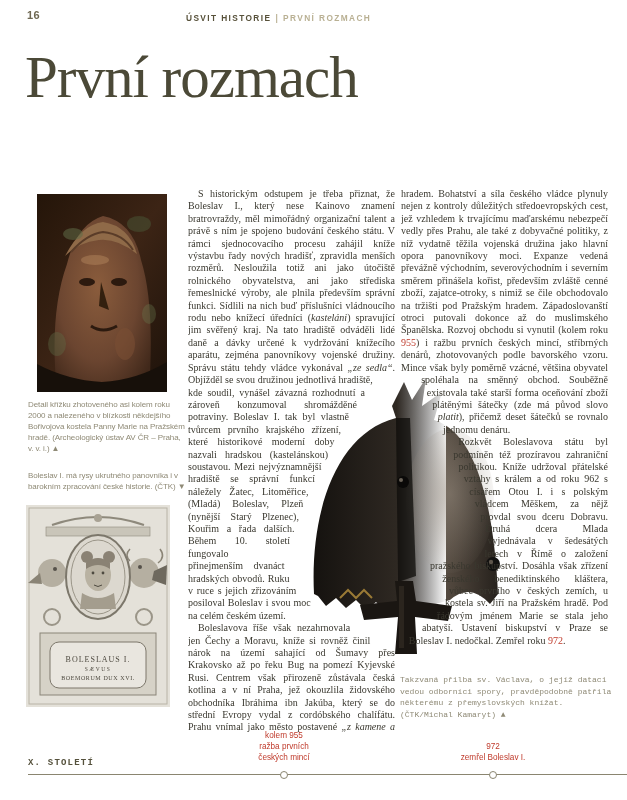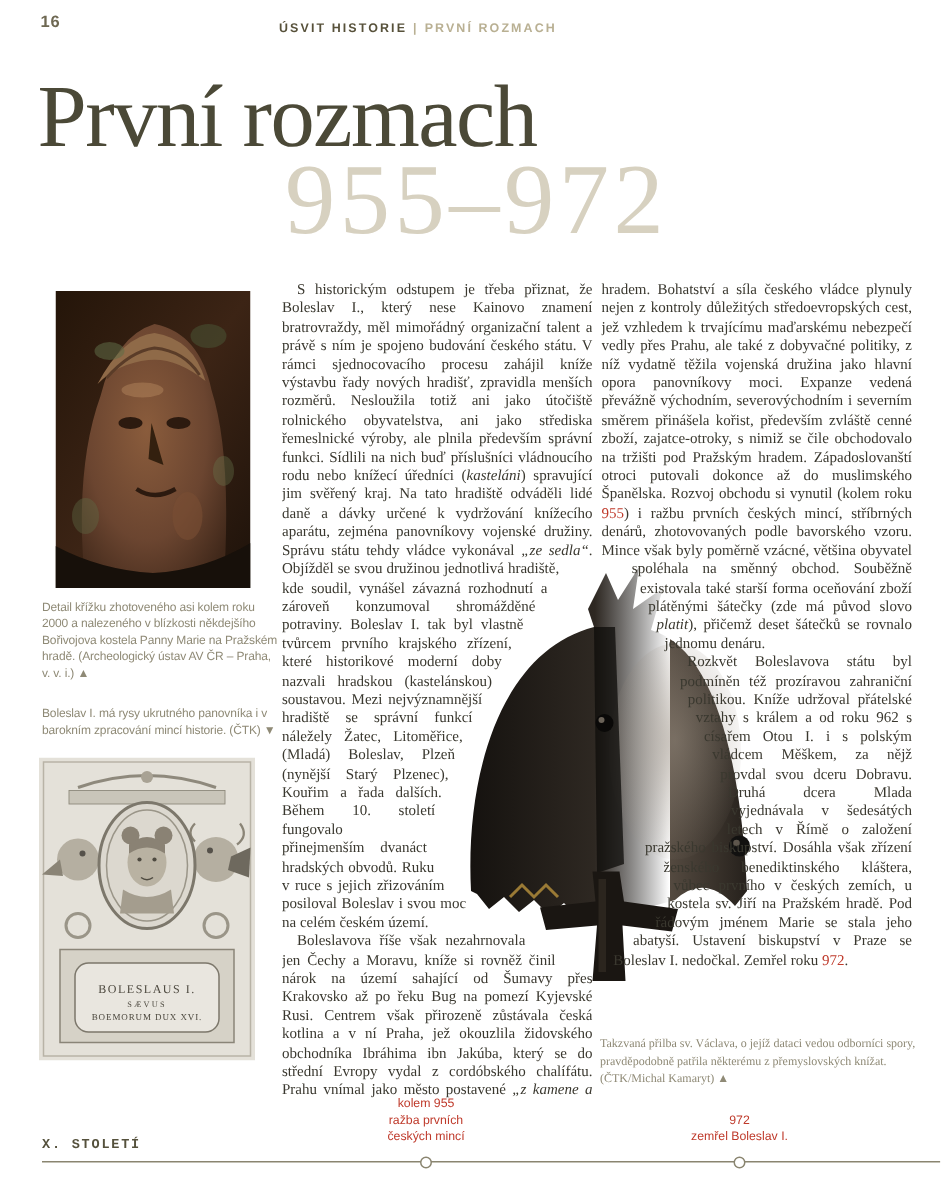--- a/index.html
+++ b/index.html
@@ -40,21 +40,21 @@
   .accent{color:#bf3a2b;}
   .sp-r{float:right;width:0;height:190px;}
   .wrap-r{float:right;clear:right;width:120px;height:265px;
     shape-outside:polygon(100% 0%,86% 0%,55% 22%,26% 47%,8% 70%,20% 80%,55% 90%,80% 97%,100% 100%);}
   .sp-l{float:left;width:0;height:188px;}
   .wrap-l{float:left;clear:left;width:120px;height:272px;
     shape-outside:polygon(0% 0%,13% 0%,33% 20%,50% 38%,70% 58%,72% 63%,25% 66%,22% 72%,40% 79%,30% 86%,8% 94%,0% 100%);}
 
   
   .img-helm{position:absolute;left:300px;top:376px;width:212px;height:282px;}
-  .helmcap{position:absolute;left:400px;top:690px;width:214px;font-family:Liberation Serif, serif;
+  .helmcap{position:absolute;left:400px;top:674px;width:214px;font-family:Liberation Mono, monospace;
            font-size:8px;line-height:11.5px;color:#8f8a76;}
 
   
   .tl-era{position:absolute;left:28px;top:758px;font-family:Liberation Mono, monospace;
           font-size:9px;font-weight:bold;letter-spacing:1.2px;color:#55513c;}
   .tl-line{position:absolute;left:28px;top:774px;width:599px;border-top:1px solid #8a8570;}
   .tl-dot{position:absolute;top:771px;width:6px;height:6px;border:1.4px solid #8a8570;
           border-radius:50%;background:#fff;}
   .tl-dot1{left:280px;}
   .tl-dot2{left:489px;}
@@ -67,21 +67,20 @@
 <body>
 
 <div class="page">
 
   <div class="pagenum">16</div>
   <div class="runhead">
     <span class="sec">ÚSVIT HISTORIE</span><span class="div">|</span><span class="chap">PRVNÍ ROZMACH</span>
   </div>
 
   <div class="title">První rozmach</div>
-  <div class="years">955–972</div>
 
   <svg class="img-cruc" viewBox="0 0 130 198">
     <defs>
       <linearGradient id="bz" x1="0" y1="0" x2="1" y2="1">
         <stop offset="0" stop-color="#241509"></stop>
           <stop offset=".5" stop-color="#3c2415"></stop>
           <stop offset="1" stop-color="#1d120a"></stop>
       </linearGradient>
       <radialGradient id="bzface" cx=".45" cy=".4" r=".7">
         <stop offset="0" stop-color="#8a5c3c"></stop>
@@ -100,21 +99,21 @@
     <ellipse cx="36" cy="40" rx="10" ry="6" fill="#5f6b47" opacity=".55"></ellipse>
     <ellipse cx="102" cy="30" rx="12" ry="8" fill="#4a5838" opacity=".5"></ellipse>
     <ellipse cx="20" cy="150" rx="9" ry="12" fill="#5f6b47" opacity=".4"></ellipse>
     <ellipse cx="112" cy="120" rx="7" ry="10" fill="#6b7a50" opacity=".35"></ellipse>
     <ellipse cx="58" cy="66" rx="14" ry="5" fill="#c89a6e" opacity=".35"></ellipse>
     <ellipse cx="88" cy="150" rx="10" ry="16" fill="#7a4f33" opacity=".6"></ellipse>
     <path d="M0 170 Q30 186 65 188 Q100 186 130 168 L130 198 L0 198 Z" fill="#17100a"></path>
   </svg>
   <div class="cap cap1">Detail křížku zhotoveného asi kolem roku 2000 a nalezeného v blízkosti někdejšího Bořivojova kostela Panny Marie na Pražském hradě. (Archeologický ústav AV ČR – Praha, v. v. i.) ▲</div>
 
-  <div class="cap cap2">Boleslav I. má rysy ukrutného panovníka i v barokním zpracování mincí historie. (ČTK) ▼</div>
+  <div class="cap cap2">Boleslav I. má rysy ukrutného panovníka i v barokním zpracování české historie. (ČTK) ▼</div>
   <svg class="img-engr" viewBox="0 0 144 202">
     <rect width="144" height="202" fill="#e4e1d9"></rect>
     <rect x="3" y="3" width="138" height="196" fill="none" stroke="#b8b3a6"></rect>
     <path d="M26 20 Q72 4 118 20" fill="none" stroke="#8e897c" stroke-width="2"></path>
     <circle cx="72" cy="13" r="4" fill="#a8a294"></circle>
     <rect x="20" y="22" width="104" height="9" fill="#c9c5b9" stroke="#8e897c" stroke-width=".6"></rect>
     <circle cx="26" cy="68" r="14" fill="#b5afa1"></circle>
     <path d="M14 68 L2 78 L16 79 Z" fill="#8a8476"></path>
     <circle cx="29" cy="64" r="2" fill="#55514a"></circle>
     <circle cx="118" cy="68" r="15" fill="#b5afa1"></circle>

